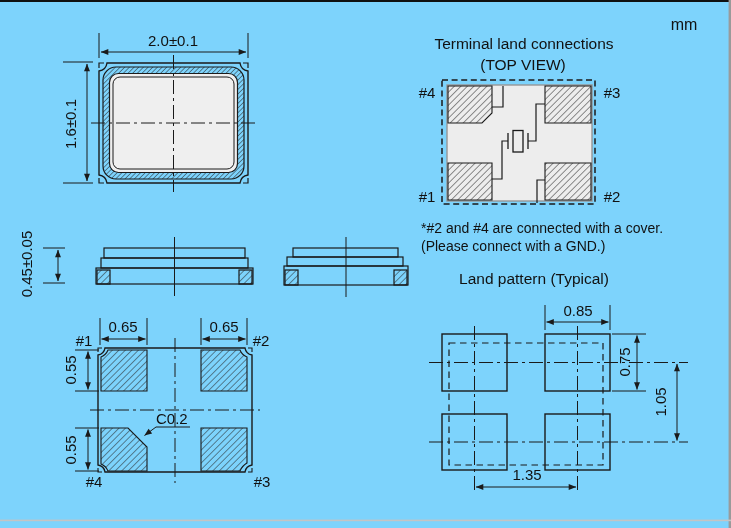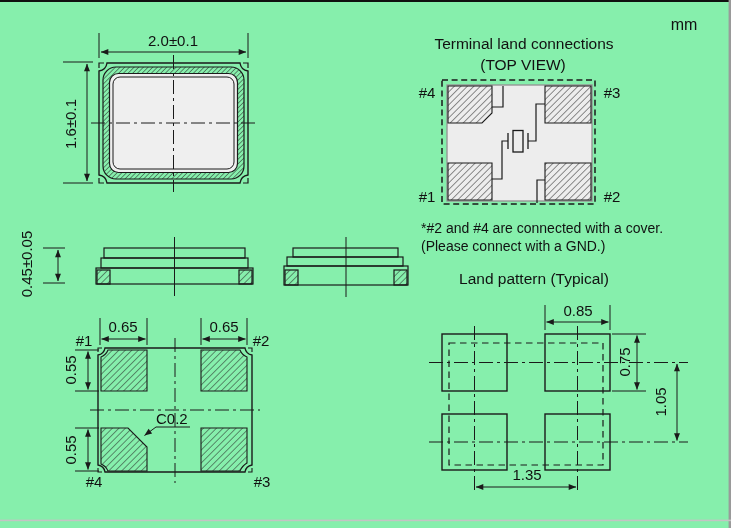--- a/index.html
+++ b/index.html
@@ -1,16 +1,16 @@
 <!DOCTYPE html>
 <html><head>
 <meta charset="utf-8">
 <style>
   html,body{margin:0;padding:0;background:#e9e9e9;}
-  .page{position:relative;width:731px;height:528px;background:#86efac;overflow:hidden;
+  .page{position:relative;width:731px;height:528px;background:#7dd3fc;overflow:hidden;
         font-family:"Liberation Sans", sans-serif;}
   svg{display:block}
   svg text{font-family:"Liberation Sans", sans-serif; fill:#111;}
   .dim  {font-size:15px;}
   .pin  {font-size:15px;}
   .title{font-size:15.5px;}
   .note {font-size:14px;}
   .unit {font-size:16px;}
 </style>
 </head>

